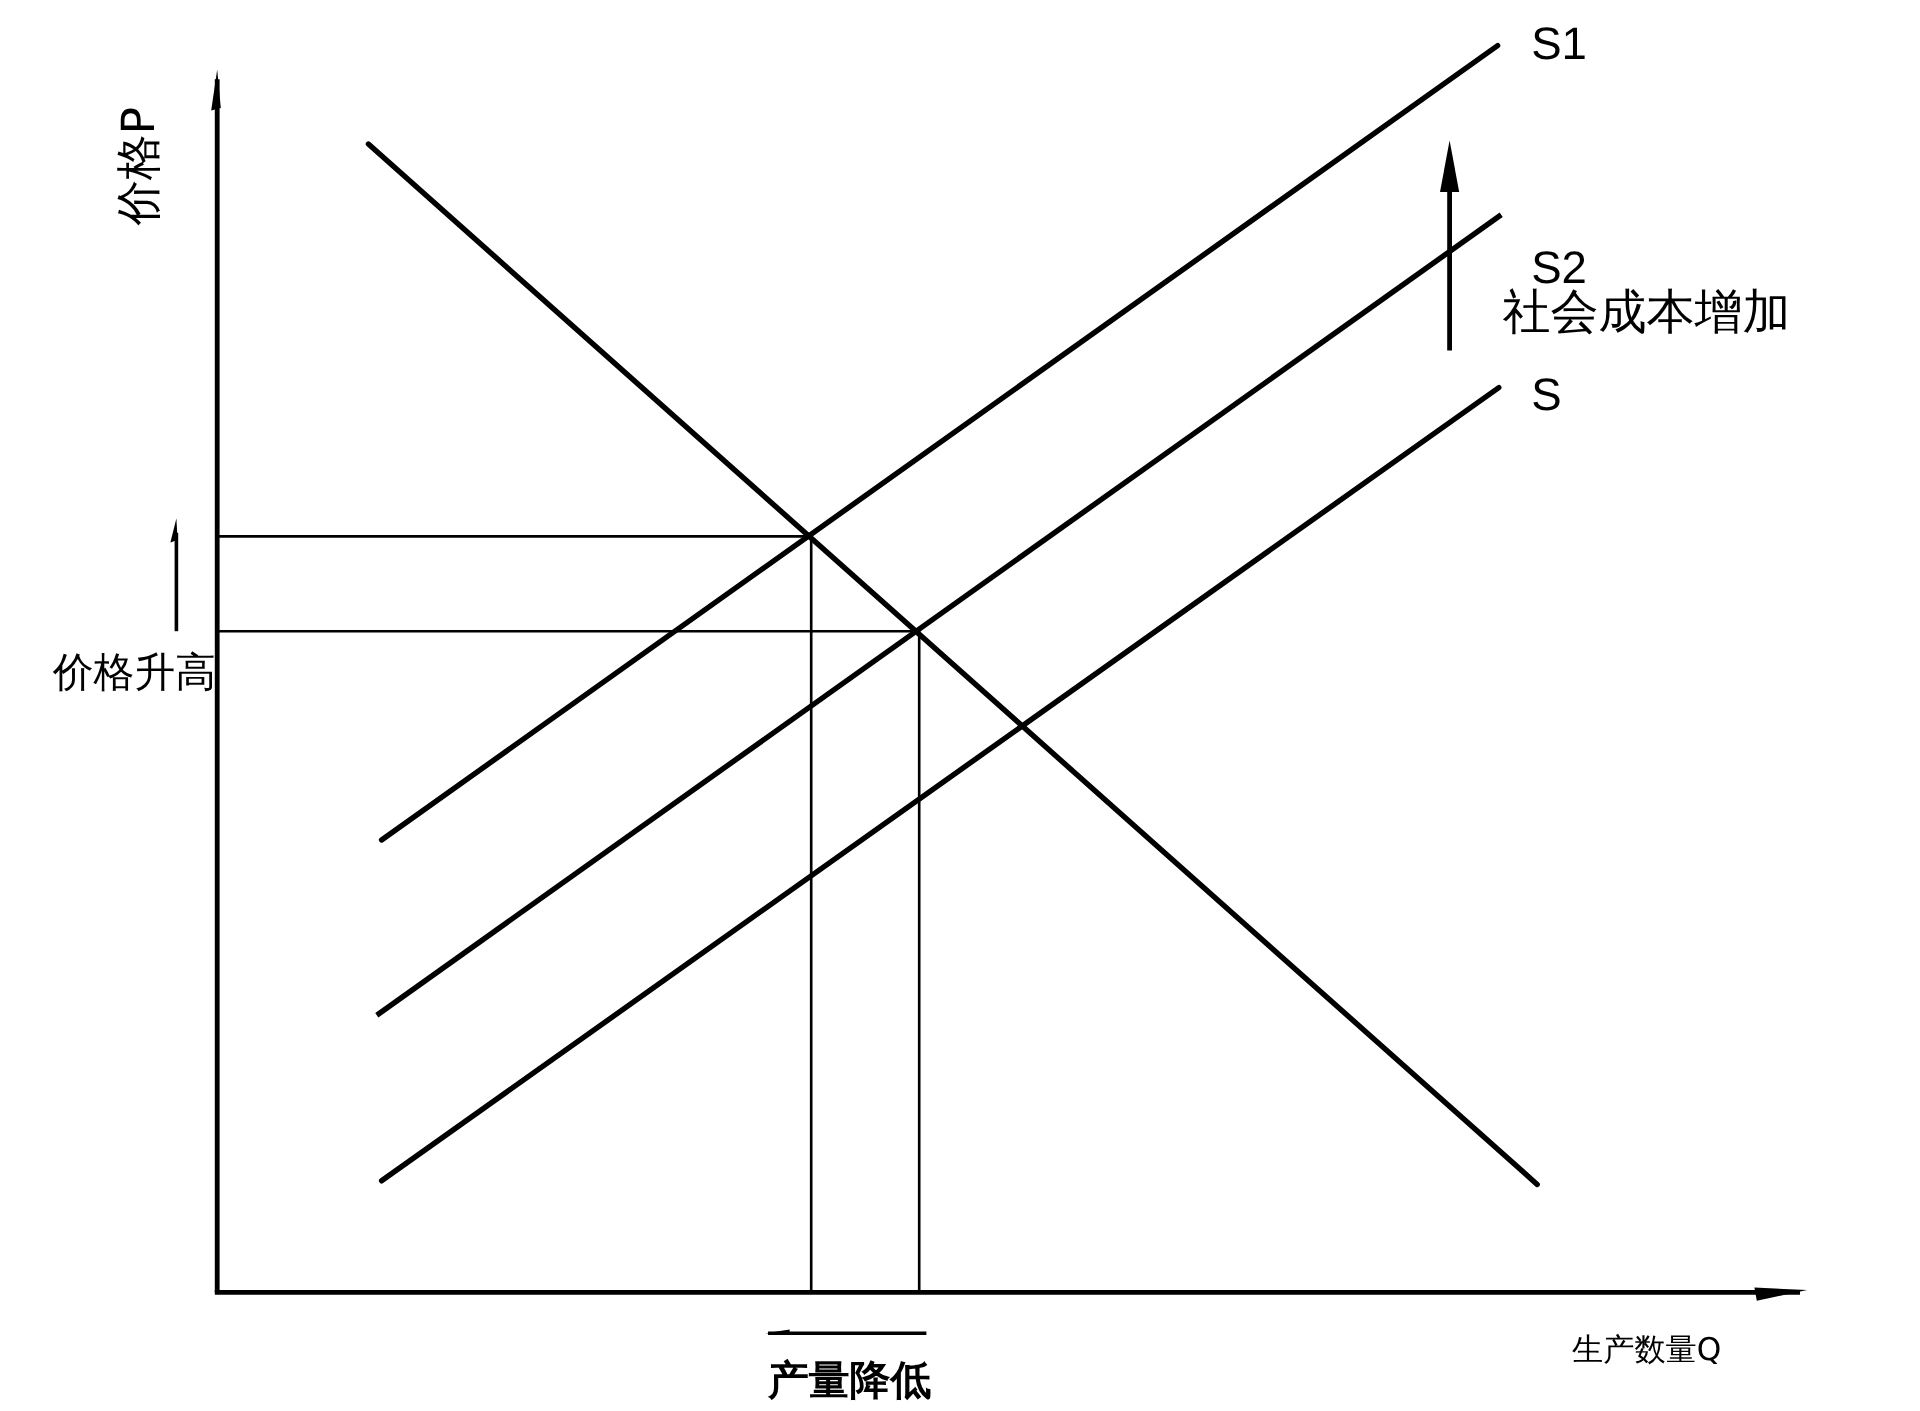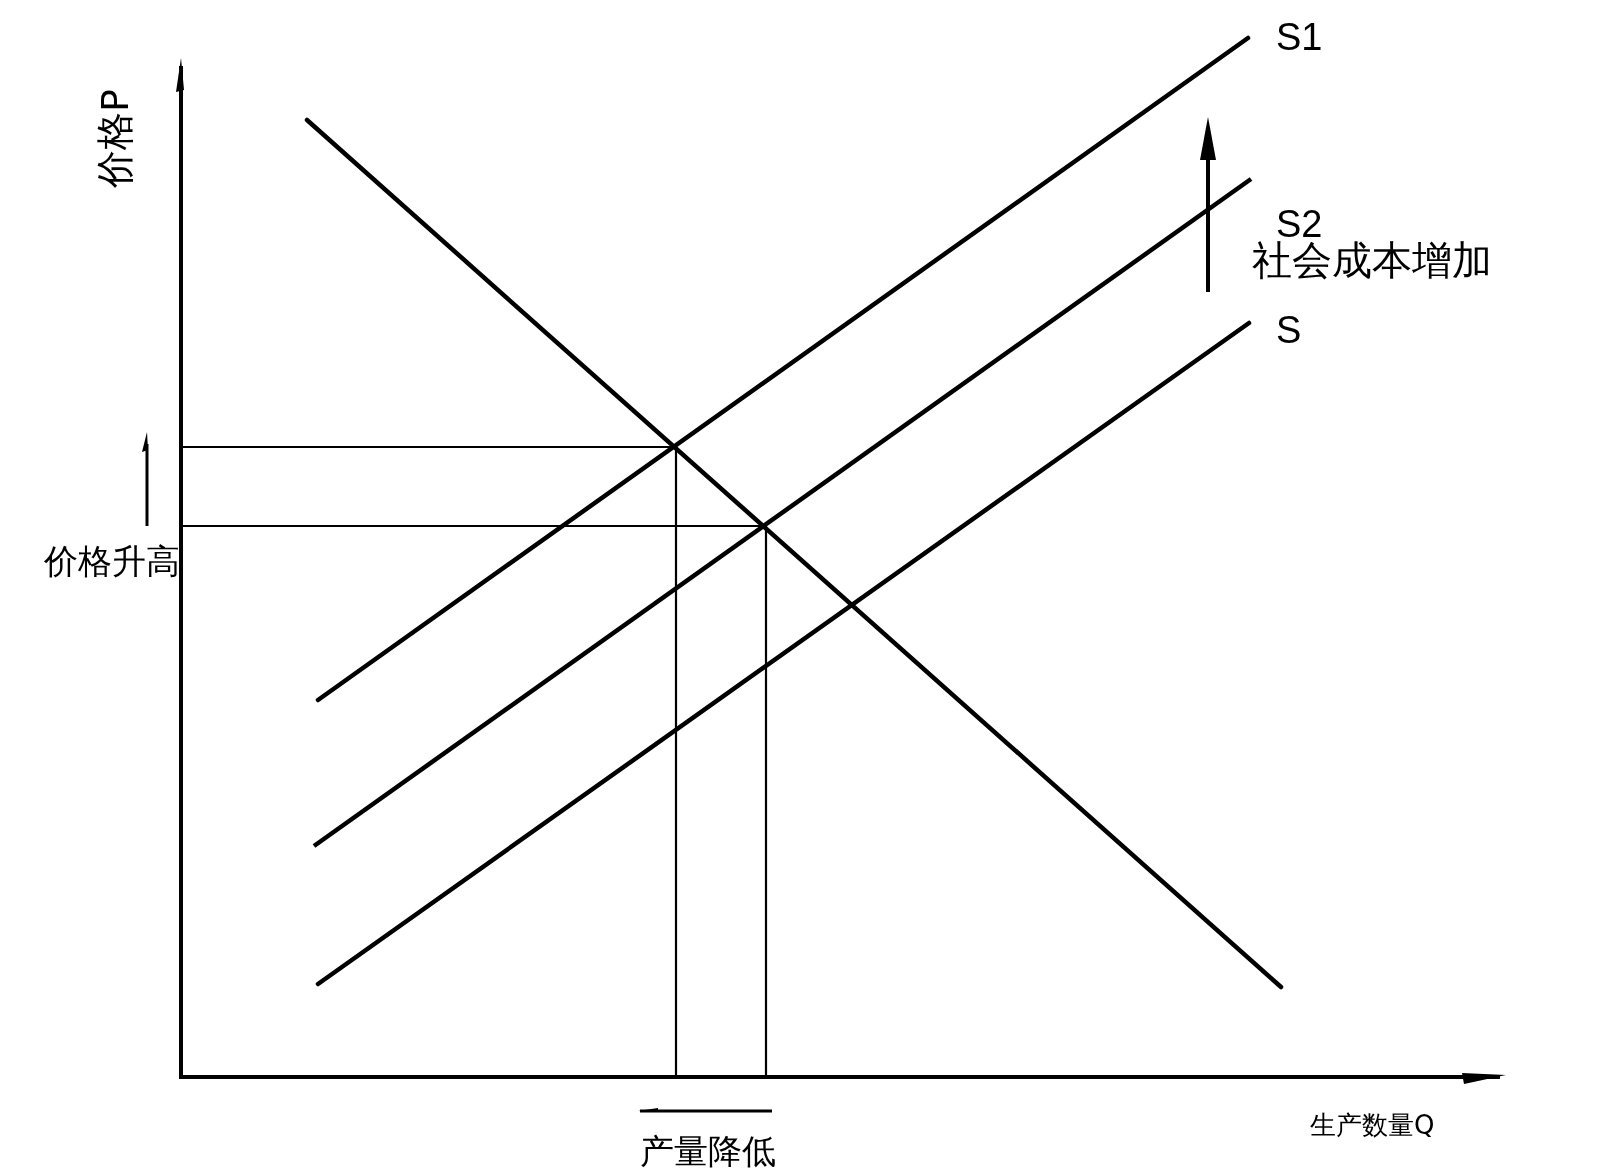--- a/index.html
+++ b/index.html
@@ -8,21 +8,21 @@
   #chart { position:absolute; left:0; top:0; }
   .lbl { position:absolute; color:#000; white-space:nowrap; line-height:1; }
   .ylabel { left:96px; top:188px; font-size:38px; transform-origin:left top; transform:rotate(-90deg); }
   .xlabel { left:1310px; top:1112px; font-size:26px; }
   .curve-lbl { font-family:Liberation Sans, sans-serif; font-size:38px; }
   .s1 { left:1276px; top:18px; }
   .s2 { left:1276px; top:165px;margin-top:40px; }
   .s  { left:1276px; top:311px; }
   .cost { left:1252px; top:240px; font-size:40px; }
   .price-up { left:22px; top:544px; font-size:34px;margin-left:22px; }
-  .qty-down { left:640px; top:1134px; font-size:34px; }
+  .qty-down { left:640px; top:1134px; font-size:34px;font-weight:bold; }
 </style>
 </head>
 <body>
 
 <svg id="chart" width="1600" height="1176" viewBox="0 0 1600 1176">
 
   <line x1="181" y1="1077" x2="181" y2="66" stroke="#000" stroke-width="4"></line>
   <polygon points="181,58 176,92 184,90" fill="#000"></polygon>
   <line x1="179" y1="1077" x2="1500" y2="1077" stroke="#000" stroke-width="4"></line>
   <polygon points="1506,1075 1462,1073 1464,1084" fill="#000"></polygon>

